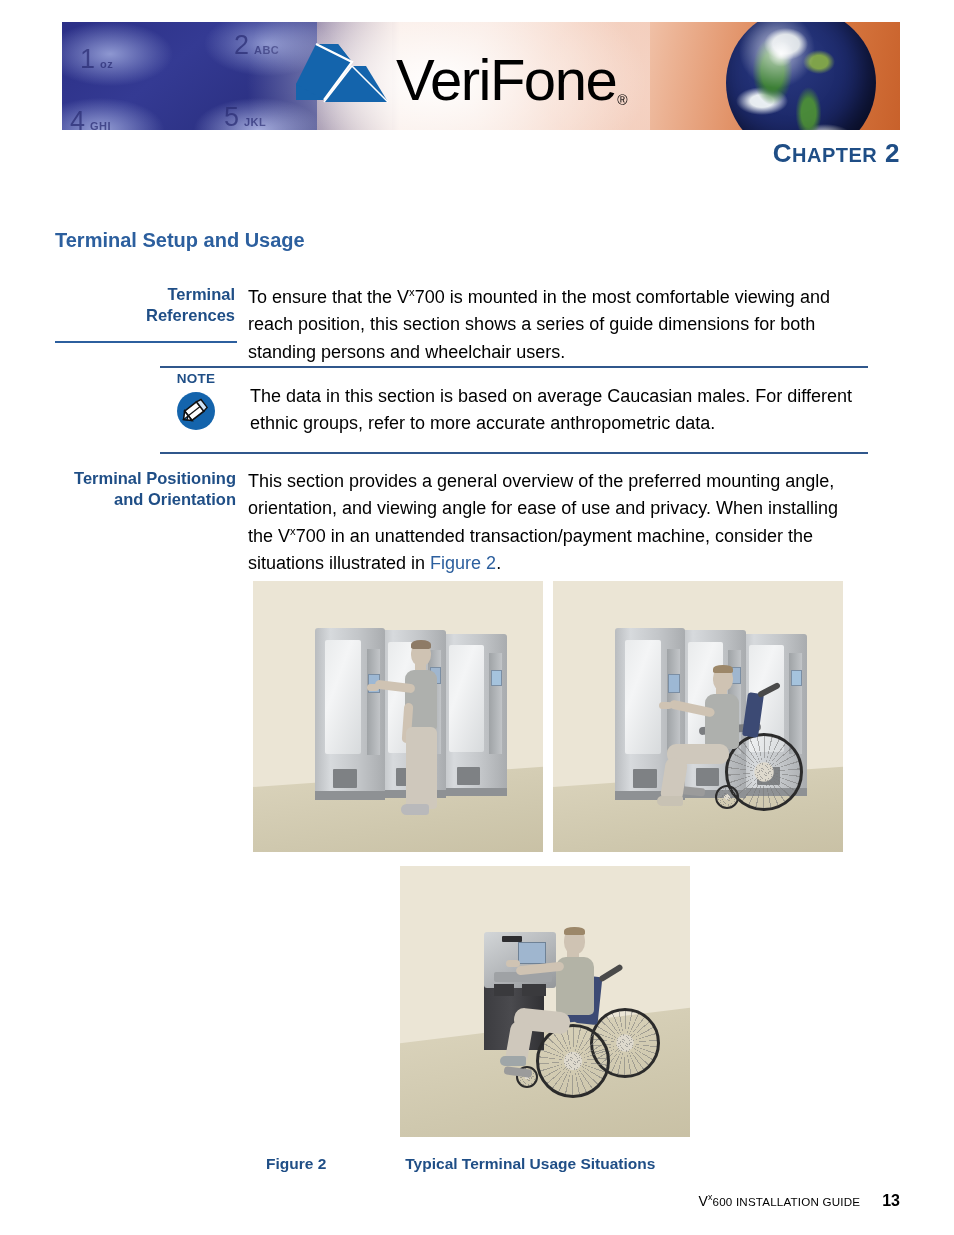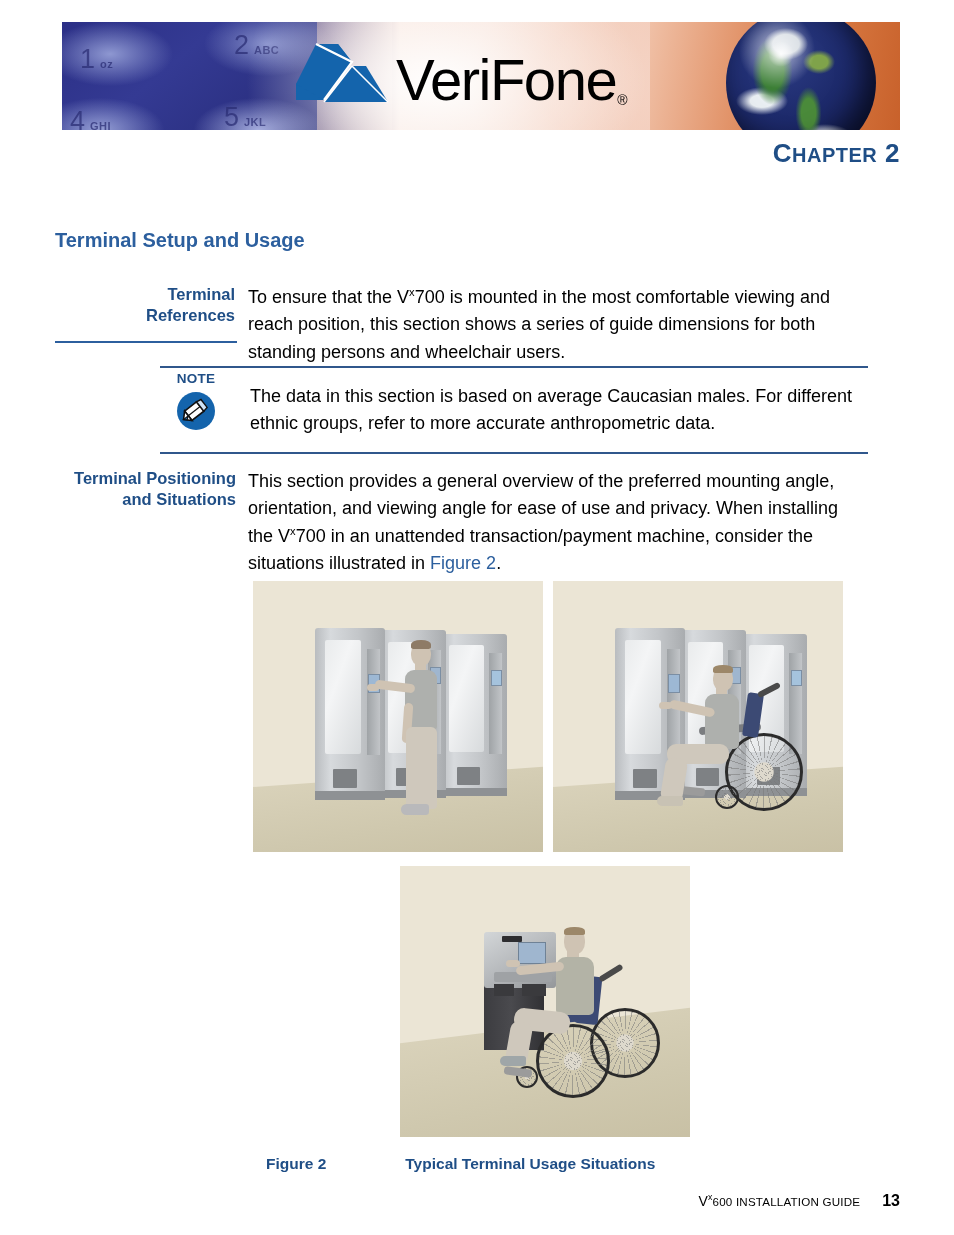--- a/index.html
+++ b/index.html
@@ -349,21 +349,21 @@
     </g>
   </svg>
 </div>
 
 <div class="body-par" style="left:250px; top:383px; width:620px;">The data in this section is based on average Caucasian males. For different ethnic groups, refer to more accurate anthropometric data.</div>
 
 <div class="rule thin" style="left:160px; top:452px; width:708px; background:#30578c; height:1.6px;"></div>
 
 <div class="side-head" style="left:40px; top:468px; width:196px;">
   <div>Terminal Positioning</div>
-  <div>and Situations</div>
+  <div>and Orientation</div>
 </div>
 
 <div class="body-par" style="left:248px; top:468px; width:600px;">
   <span>This section provides a general overview of the preferred mounting angle, orientation, and viewing angle for ease of use and privacy. When installing the </span><span>V<sup class="x">x</sup></span><span>700 in an unattended transaction/payment machine, consider the situations illustrated in </span><span class="link">Figure 2</span><span>.</span>
 </div>
 
 <div class="fig" style="left:253px; top:581px; width:290px; height:271px;">
   <div class="floor" style="top:196px; height:90px; transform:rotate(-4deg);"></div>
 
   <div class="vm" style="left:186px; top:53px; width:68px; height:162px;">

